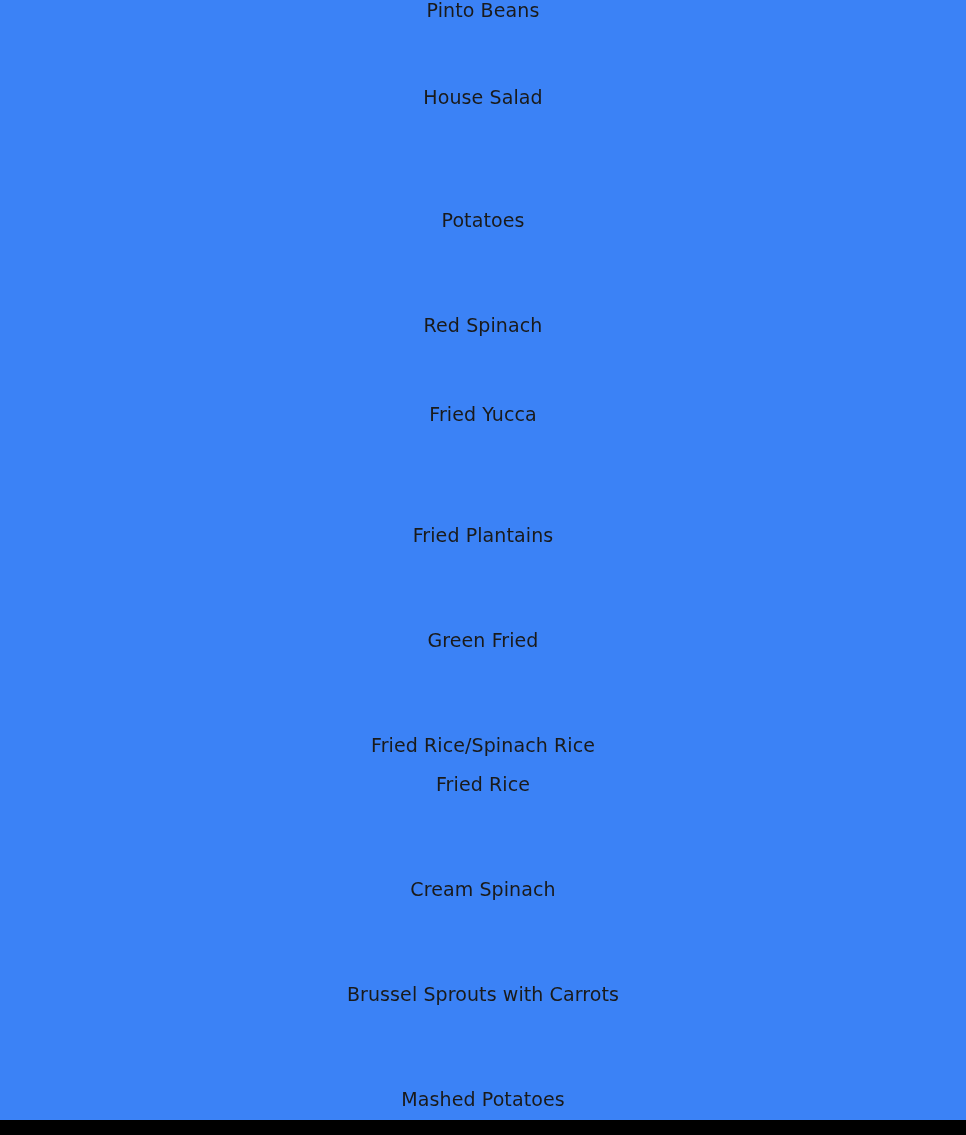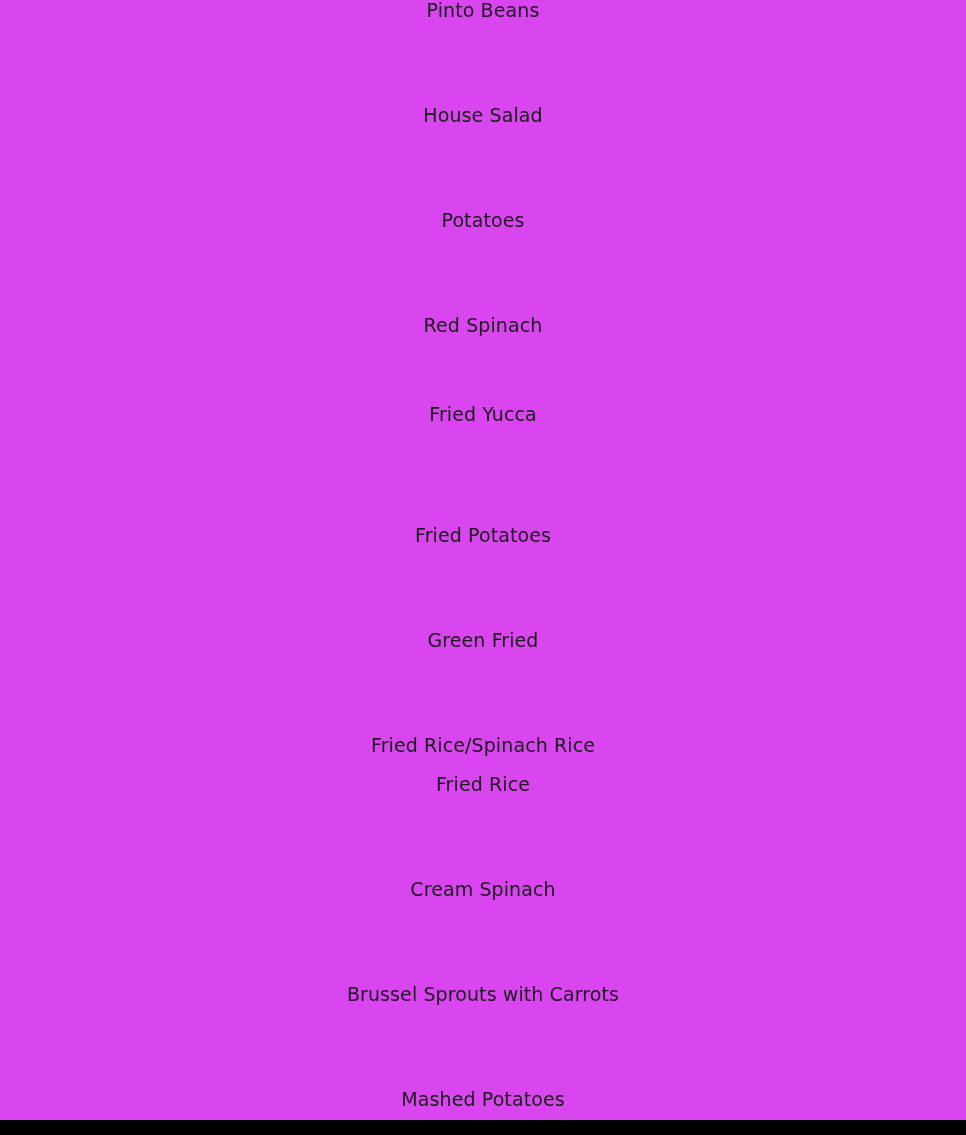--- a/index.html
+++ b/index.html
@@ -11,21 +11,21 @@
     width: 966px;
     height: 1135px;
     position: relative;
     font-family: "DejaVu Sans", sans-serif;
     overflow: hidden;
   }
   .page {
     position: relative;
     width: 966px;
     height: 1135px;
-    background: #d946ef;
+    background: #3b82f6;
     box-sizing: border-box;
   }
   .menu-list {
     position: absolute;
     left: 0;
     top: 0;
     width: 966px;
     padding: 0;
     margin: 0;
     list-style: none;
@@ -51,25 +51,25 @@
     height: 15px;
     background: #000000;
   }
 </style>
 </head>
 <body>
 
 <div class="page">
   <ul class="menu-list">
     <li class="menu-item" style="top:-2px"><span class="label">Pinto Beans</span></li>
-    <li class="menu-item" style="top:103px"><span class="label">House Salad</span></li>
+    <li class="menu-item" style="top:85px"><span class="label">House Salad</span></li>
     <li class="menu-item" style="top:208px"><span class="label">Potatoes</span></li>
     <li class="menu-item" style="top:313px"><span class="label">Red Spinach</span></li>
     <li class="menu-item" style="top:402px"><span class="label">Fried Yucca</span></li>
-    <li class="menu-item" style="top:523px"><span class="label">Fried Potatoes</span></li>
+    <li class="menu-item" style="top:523px"><span class="label">Fried Plantains</span></li>
     <li class="menu-item" style="top:628px"><span class="label">Green Fried</span></li>
     <li class="menu-item" style="top:733px"><span class="label">Fried Rice/Spinach Rice</span></li>
     <li class="menu-item" style="top:772px"><span class="label">Fried Rice</span></li>
     <li class="menu-item" style="top:877px"><span class="label">Cream Spinach</span></li>
     <li class="menu-item" style="top:982px"><span class="label">Brussel Sprouts with Carrots</span></li>
     <li class="menu-item" style="top:1087px"><span class="label">Mashed Potatoes</span></li>
   </ul>
   <div class="bottom-bar"></div>
 </div>
 

